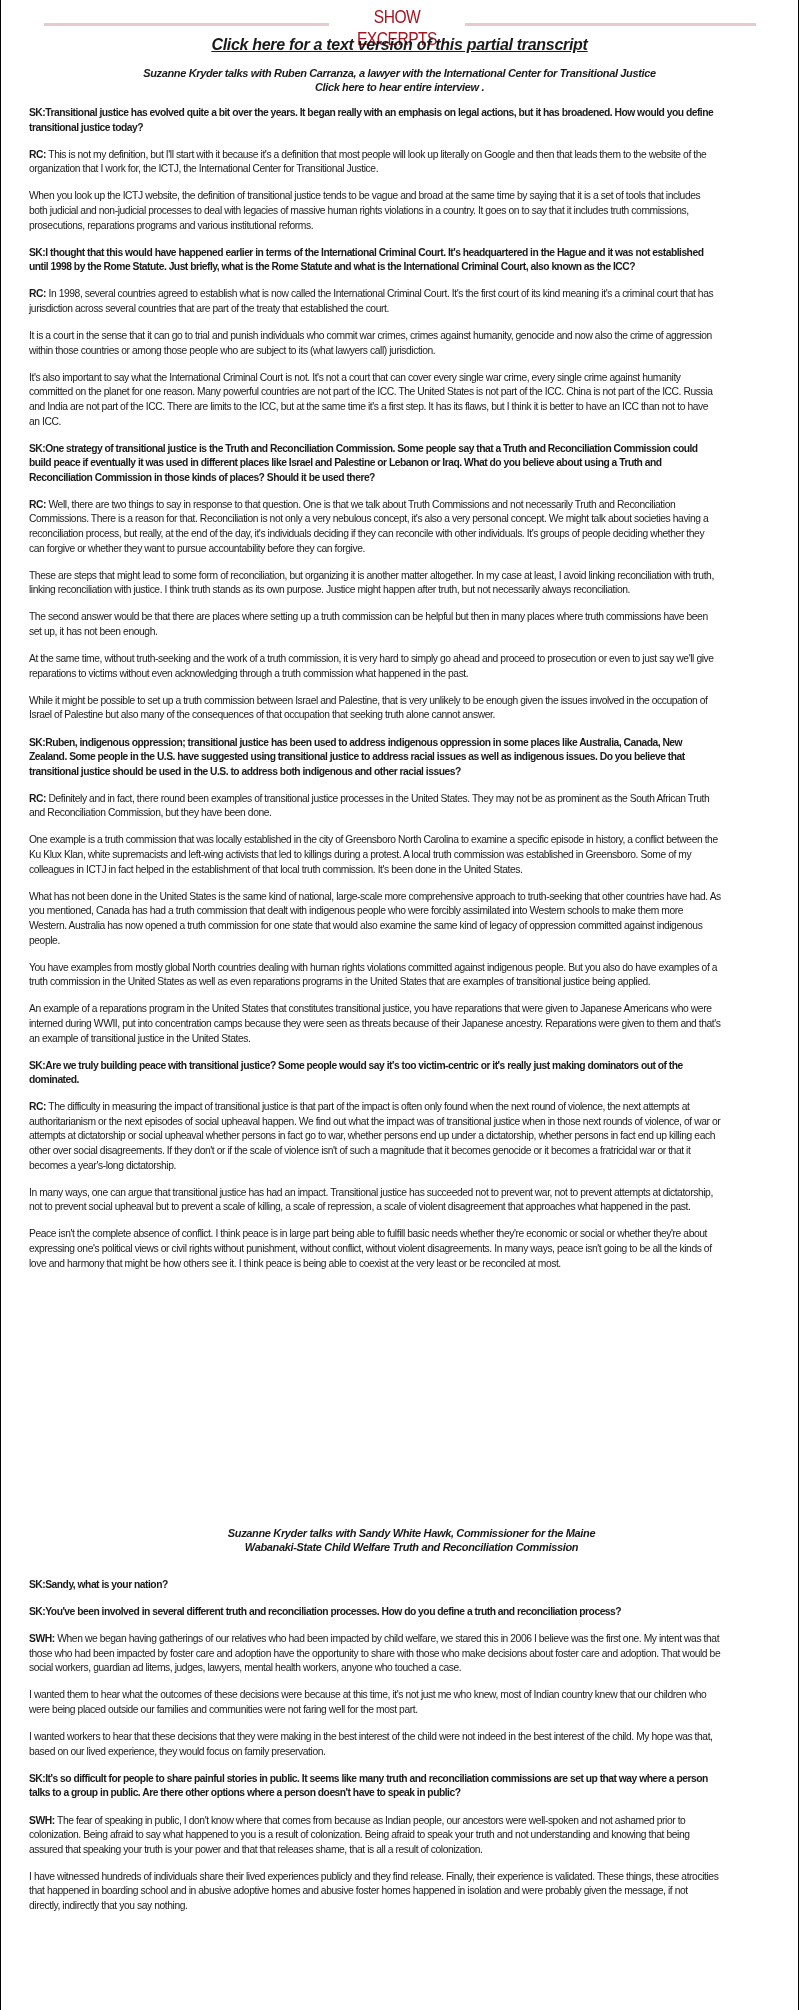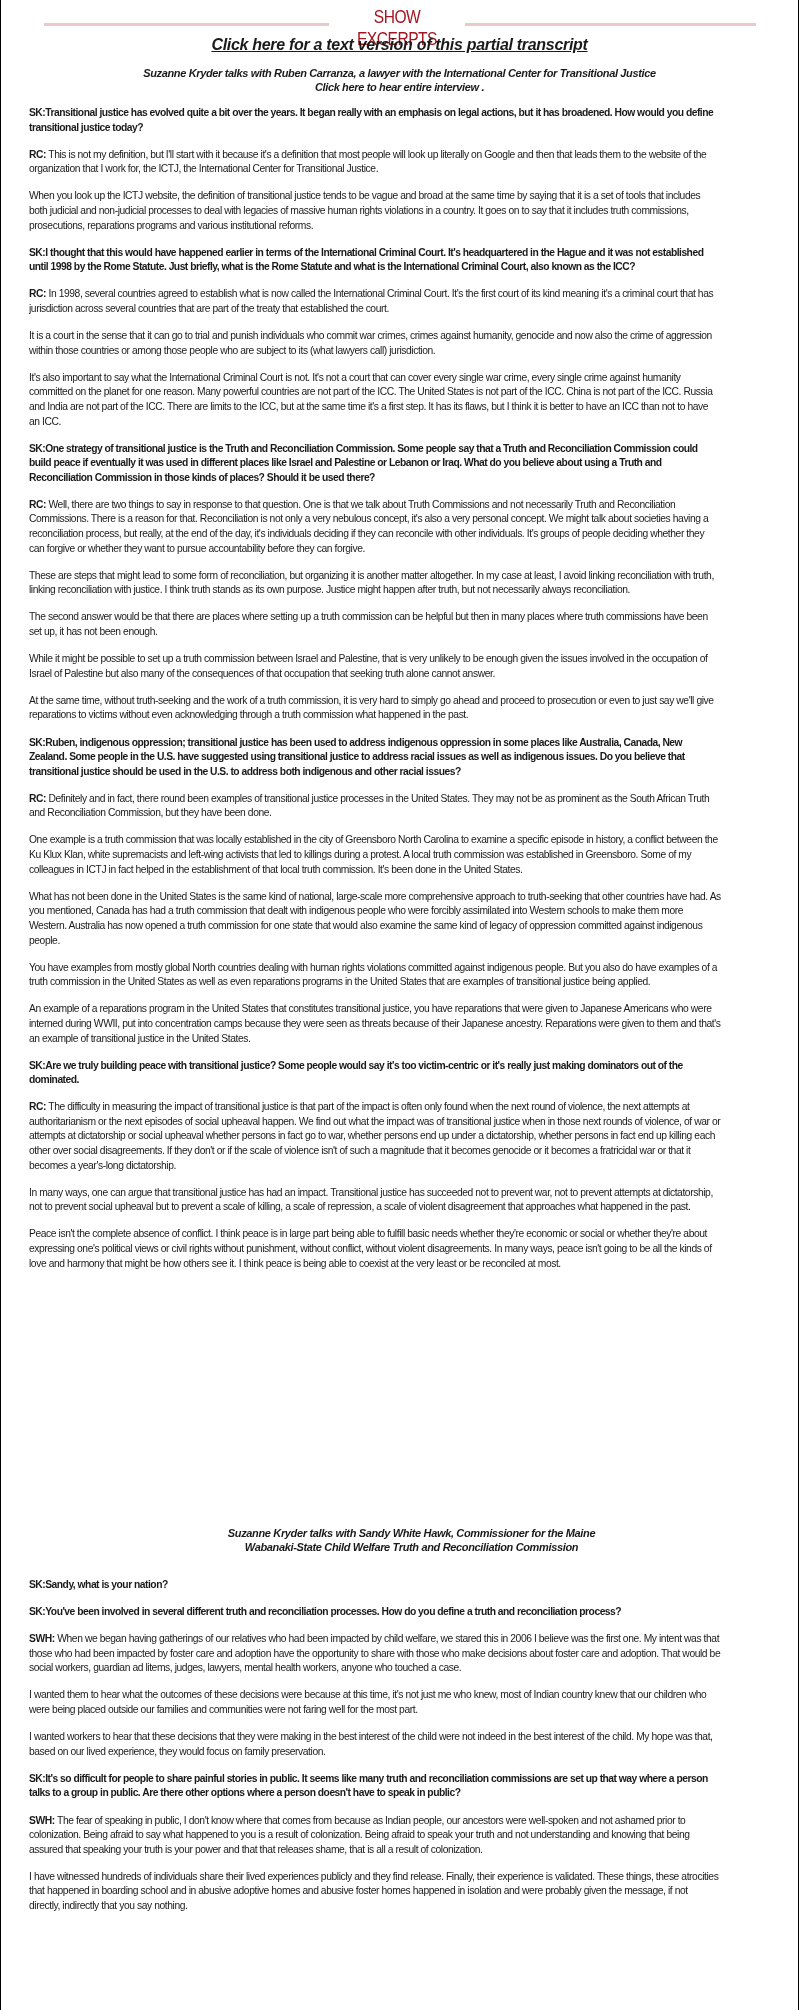--- a/index.html
+++ b/index.html
@@ -78,22 +78,22 @@
     <p><span class="spk">RC:</span> <span>This is not my definition, but I'll start with it because it's a definition that most people will look up literally on Google and then that leads them to the website of the organization that I work for, the ICTJ, the International Center for Transitional Justice.</span></p>
     <p><span>When you look up the ICTJ website, the definition of transitional justice tends to be vague and broad at the same time by saying that it is a set of tools that includes both judicial and non-judicial processes to deal with legacies of massive human rights violations in a country. It goes on to say that it includes truth commissions, prosecutions, reparations programs and various institutional reforms.</span></p>
     <p class="q"><span class="spk">SK:</span><span>I thought that this would have happened earlier in terms of the International Criminal Court. It's headquartered in the Hague and it was not established until 1998 by the Rome Statute. Just briefly, what is the Rome Statute and what is the International Criminal Court, also known as the ICC?</span></p>
     <p><span class="spk">RC:</span> <span>In 1998, several countries agreed to establish what is now called the International Criminal Court. It's the first court of its kind meaning it's a criminal court that has jurisdiction across several countries that are part of the treaty that established the court.</span></p>
     <p><span>It is a court in the sense that it can go to trial and punish individuals who commit war crimes, crimes against humanity, genocide and now also the crime of aggression within those countries or among those people who are subject to its (what lawyers call) jurisdiction.</span></p>
     <p><span>It's also important to say what the International Criminal Court is not. It's not a court that can cover every single war crime, every single crime against humanity committed on the planet for one reason. Many powerful countries are not part of the ICC. The United States is not part of the ICC. China is not part of the ICC. Russia and India are not part of the ICC. There are limits to the ICC, but at the same time it's a first step. It has its flaws, but I think it is better to have an ICC than not to have an ICC.</span></p>
     <p class="q"><span class="spk">SK:</span><span>One strategy of transitional justice is the Truth and Reconciliation Commission. Some people say that a Truth and Reconciliation Commission could build peace if eventually it was used in different places like Israel and Palestine or Lebanon or Iraq. What do you believe about using a Truth and Reconciliation Commission in those kinds of places? Should it be used there?</span></p>
     <p><span class="spk">RC:</span> <span>Well, there are two things to say in response to that question. One is that we talk about Truth Commissions and not necessarily Truth and Reconciliation Commissions. There is a reason for that. Reconciliation is not only a very nebulous concept, it's also a very personal concept. We might talk about societies having a reconciliation process, but really, at the end of the day, it's individuals deciding if they can reconcile with other individuals. It's groups of people deciding whether they can forgive or whether they want to pursue accountability before they can forgive.</span></p>
     <p><span>These are steps that might lead to some form of reconciliation, but organizing it is another matter altogether. In my case at least, I avoid linking reconciliation with truth, linking reconciliation with justice. I think truth stands as its own purpose. Justice might happen after truth, but not necessarily always reconciliation.</span></p>
     <p><span>The second answer would be that there are places where setting up a truth commission can be helpful but then in many places where truth commissions have been set up, it has not been enough.</span></p>
+    <p><span>At the same time, without truth-seeking and the work of a truth commission, it is very hard to simply go ahead and proceed to prosecution or even to just say we'll give reparations to victims without even acknowledging through a truth commission what happened in the past.</span></p>
     <p><span>While it might be possible to set up a truth commission between Israel and Palestine, that is very unlikely to be enough given the issues involved in the occupation of Israel of Palestine but also many of the consequences of that occupation that seeking truth alone cannot answer.</span></p>
-    <p><span>At the same time, without truth-seeking and the work of a truth commission, it is very hard to simply go ahead and proceed to prosecution or even to just say we'll give reparations to victims without even acknowledging through a truth commission what happened in the past.</span></p>
     <p class="q"><span class="spk">SK:</span><span>Ruben, indigenous oppression; transitional justice has been used to address indigenous oppression in some places like Australia, Canada, New Zealand. Some people in the U.S. have suggested using transitional justice to address racial issues as well as indigenous issues. Do you believe that transitional justice should be used in the U.S. to address both indigenous and other racial issues?</span></p>
     <p><span class="spk">RC:</span> <span>Definitely and in fact, there round been examples of transitional justice processes in the United States. They may not be as prominent as the South African Truth and Reconciliation Commission, but they have been done.</span></p>
     <p><span>One example is a truth commission that was locally established in the city of Greensboro North Carolina to examine a specific episode in history, a conflict between the Ku Klux Klan, white supremacists and left-wing activists that led to killings during a protest. A local truth commission was established in Greensboro. Some of my colleagues in ICTJ in fact helped in the establishment of that local truth commission. It's been done in the United States.</span></p>
     <p><span>What has not been done in the United States is the same kind of national, large-scale more comprehensive approach to truth-seeking that other countries have had. As you mentioned, Canada has had a truth commission that dealt with indigenous people who were forcibly assimilated into Western schools to make them more Western. Australia has now opened a truth commission for one state that would also examine the same kind of legacy of oppression committed against indigenous people.</span></p>
     <p><span>You have examples from mostly global North countries dealing with human rights violations committed against indigenous people. But you also do have examples of a truth commission in the United States as well as even reparations programs in the United States that are examples of transitional justice being applied.</span></p>
     <p><span>An example of a reparations program in the United States that constitutes transitional justice, you have reparations that were given to Japanese Americans who were interned during WWII, put into concentration camps because they were seen as threats because of their Japanese ancestry. Reparations were given to them and that's an example of transitional justice in the United States.</span></p>
     <p class="q"><span class="spk">SK:</span><span>Are we truly building peace with transitional justice? Some people would say it's too victim-centric or it's really just making dominators out of the dominated.</span></p>
     <p><span class="spk">RC:</span> <span>The difficulty in measuring the impact of transitional justice is that part of the impact is often only found when the next round of violence, the next attempts at authoritarianism or the next episodes of social upheaval happen. We find out what the impact was of transitional justice when in those next rounds of violence, of war or attempts at dictatorship or social upheaval whether persons in fact go to war, whether persons end up under a dictatorship, whether persons in fact end up killing each other over social disagreements. If they don't or if the scale of violence isn't of such a magnitude that it becomes genocide or it becomes a fratricidal war or that it becomes a year's-long dictatorship.</span></p>
     <p><span>In many ways, one can argue that transitional justice has had an impact. Transitional justice has succeeded not to prevent war, not to prevent attempts at dictatorship, not to prevent social upheaval but to prevent a scale of killing, a scale of repression, a scale of violent disagreement that approaches what happened in the past.</span></p>
     <p><span>Peace isn't the complete absence of conflict. I think peace is in large part being able to fulfill basic needs whether they're economic or social or whether they're about expressing one's political views or civil rights without punishment, without conflict, without violent disagreements. In many ways, peace isn't going to be all the kinds of love and harmony that might be how others see it. I think peace is being able to coexist at the very least or be reconciled at most.</span></p>

